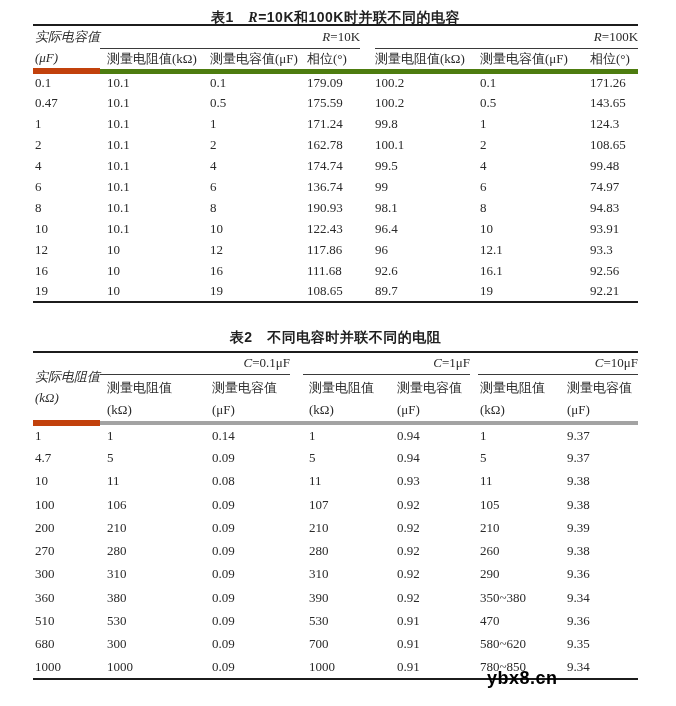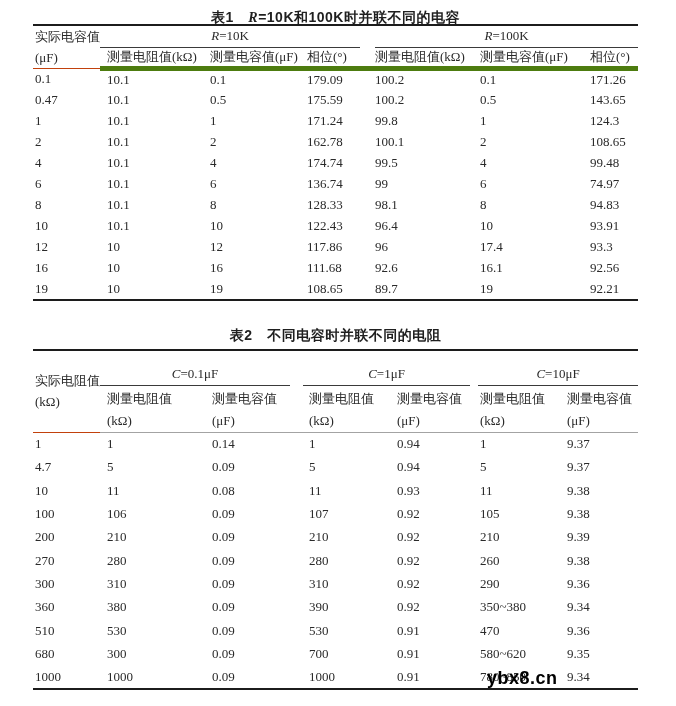--- a/index.html
+++ b/index.html
@@ -42,35 +42,36 @@
     padding: 0 0 0 7px;
     white-space: nowrap;
     overflow: visible;
     font-size: 13px;
     color: #2a2a2a;
   }
   .rowhead {
     vertical-align: middle;
     padding-left: 2px;
     line-height: 21px;
-    border-bottom: 1px solid #c2410c;
-  }
-  .grp { text-align: center; padding: 0; vertical-align: bottom; height: 22px; }
+    border-bottom: 6px solid #c2410c;
+    font-style: italic;
+  }
+  .grp { text-align: right; padding: 0; vertical-align: bottom; height: 22px; }
   .grp-inner { border-bottom: 1px solid #3a3a3a; padding: 2px 0 3px; }
   
   #t1 .g1 .grp-inner { margin-right: 8px; }
   #t1 .g2 .grp-inner { margin-left: 7px; }
   #t2 .g1 .grp-inner { margin-right: 6px; }
   #t2 .g2 .grp-inner { margin-left: 7px; margin-right: 3px; }
-  #t2 .g3 .grp-inner { margin-left: 5px; margin-top: 13px; }
+  #t2 .g3 .grp-inner { margin-left: 5px; }
 
   #t1 .sub th { height: 20px; border-bottom: 5px solid #4d7c0f; vertical-align: middle; }
   #t1 tbody td { height: 21px; }
 
-  #t2 .sub th { height: 47px; border-bottom: 1px solid #a3a3a3; vertical-align: top; line-height: 22px; padding-top: 2px; }
+  #t2 .sub th { height: 47px; border-bottom: 4px solid #a3a3a3; vertical-align: top; line-height: 22px; padding-top: 2px; }
   #t2 tbody td { height: 23.3px; }
 
   tbody td:first-child { padding-left: 2px; }
   #t2 tbody td:nth-child(4) { padding-left: 13px; }
   #t2 .sub th.c3 { padding-left: 13px; }
 
   .watermark {
     position: absolute;
     left: 487px; top: 668px;
     font-family: Liberation Sans, sans-serif;
@@ -170,41 +171,41 @@
         <td>6</td>
         <td>136.74</td>
         <td>99</td>
         <td>6</td>
         <td>74.97</td>
       </tr>
       <tr>
         <td>8</td>
         <td>10.1</td>
         <td>8</td>
-        <td>128.33</td>
+        <td>190.93</td>
         <td>98.1</td>
         <td>8</td>
         <td>94.83</td>
       </tr>
       <tr>
         <td>10</td>
         <td>10.1</td>
         <td>10</td>
         <td>122.43</td>
         <td>96.4</td>
         <td>10</td>
         <td>93.91</td>
       </tr>
       <tr>
         <td>12</td>
         <td>10</td>
         <td>12</td>
         <td>117.86</td>
         <td>96</td>
-        <td>17.4</td>
+        <td>12.1</td>
         <td>93.3</td>
       </tr>
       <tr>
         <td>16</td>
         <td>10</td>
         <td>16</td>
         <td>111.68</td>
         <td>92.6</td>
         <td>16.1</td>
         <td>92.56</td>

